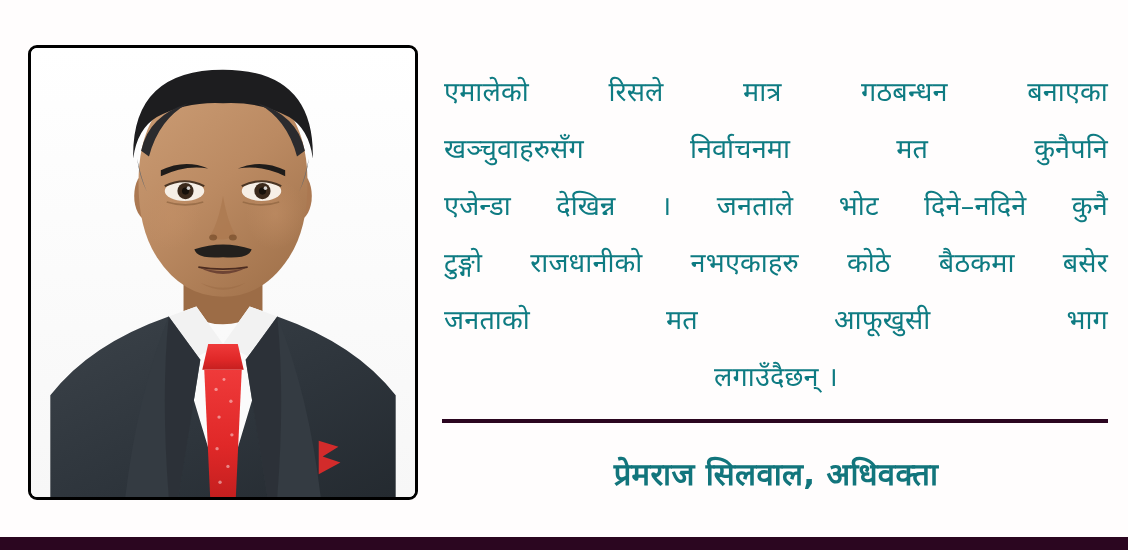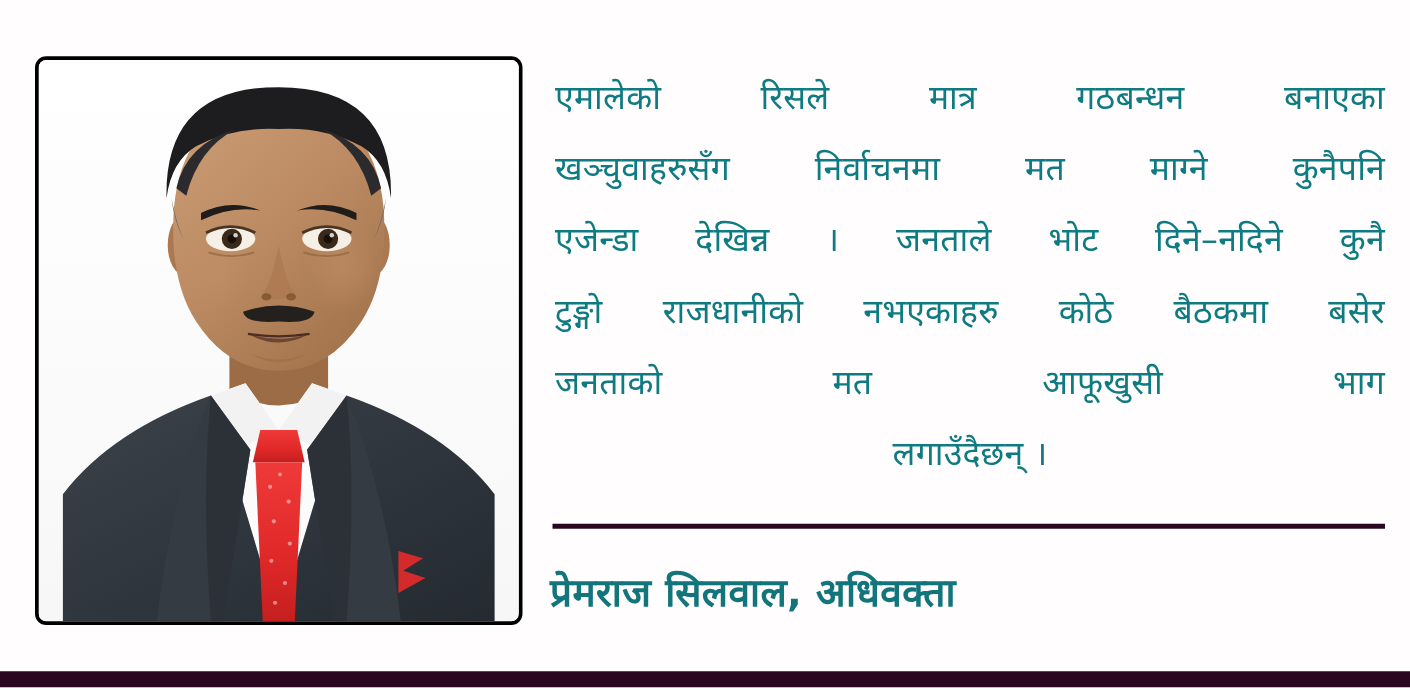--- a/index.html
+++ b/index.html
@@ -47,21 +47,21 @@
   
   .quote-block {
     position: absolute;
     left: 440px;
     top: 50px;
     width: 672px;
     height: 355px;
     display: flex;
     flex-direction: column;
     align-items: center;
-    justify-content: flex-start;
+    justify-content: flex-end;
   }
   .quote-line {
     color: #0e7b82;
     font-family: "DejaVu Sans", "Liberation Sans", sans-serif;
     font-size: 27px;
     line-height: 57px;
     letter-spacing: 0.2px;
     text-align: center;
     white-space: nowrap;
     width: 100%;
@@ -86,20 +86,21 @@
     height: 4px;
     background: #2b0620;
   }
 
   
   .attribution {
     position: absolute;
     left: 440px;
     top: 452px;
     width: 672px;
+    text-align: center;
     color: #12757c;
     font-family: "DejaVu Sans", "Liberation Sans", sans-serif;
     font-size: 31px;
     font-weight: bold;
     letter-spacing: 0.3px;
   }
 
   
   .bottom-bar {
     position: absolute;
@@ -227,21 +228,20 @@
       <span>एमालेको</span>
       <span>रिसले</span>
       <span>मात्र</span>
       <span>गठबन्धन</span>
       <span>बनाएका</span>
     </div>
     <div class="quote-line stretch">
       <span>खञ्चुवाहरुसँग</span>
       <span>निर्वाचनमा</span>
       <span>मत</span>
-      <span>माग्ने</span>
       <span>कुनैपनि</span>
     </div>
     <div class="quote-line stretch">
       <span>एजेन्डा</span>
       <span>देखिन्न</span>
       <span>।</span>
       <span>जनताले</span>
       <span>भोट</span>
       <span>दिने–नदिने</span>
       <span>कुनै</span>

